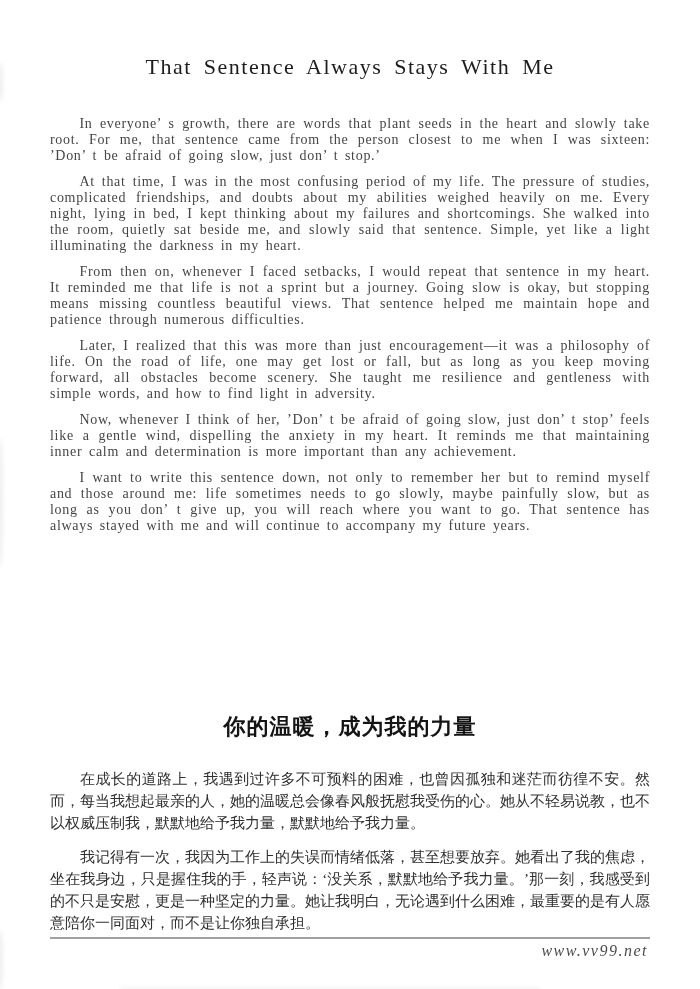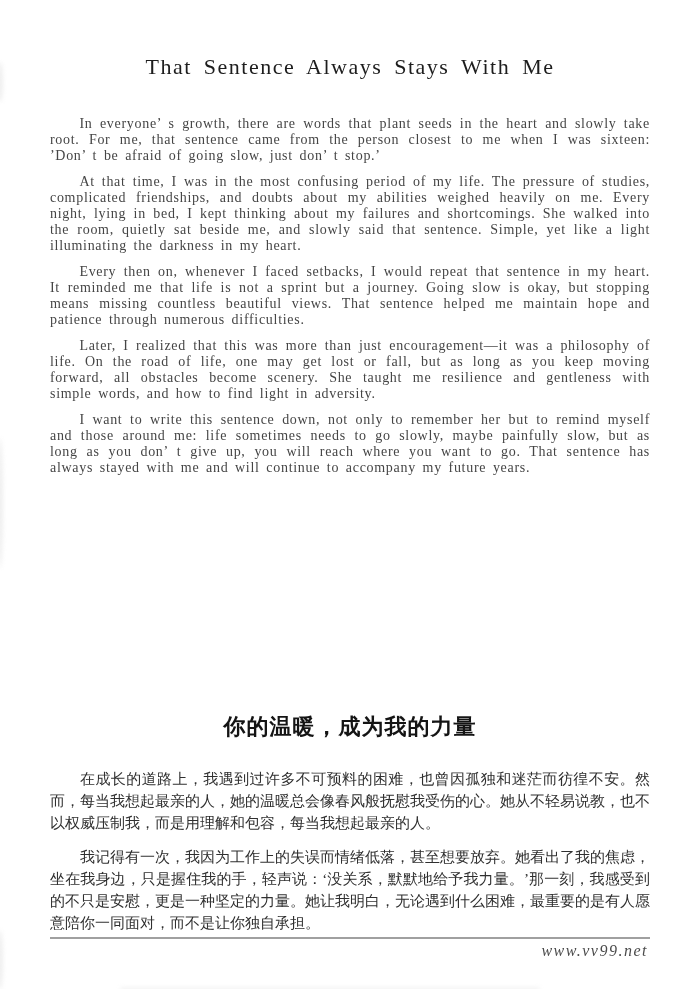--- a/index.html
+++ b/index.html
@@ -107,28 +107,29 @@
 </head>
 <body>
 
 <div class="page">
 
 
   <div class="section en-section">
     <h1 class="en-title">That Sentence Always Stays With Me</h1>
     <p class="en-par">In everyone’ s growth, there are words that plant seeds in the heart and slowly take root. For me, that sentence came from the person closest to me when I was sixteen: ’Don’ t be afraid of going slow, just don’ t stop.’</p>
     <p class="en-par">At that time, I was in the most confusing period of my life. The pressure of studies, complicated friendships, and doubts about my abilities weighed heavily on me. Every night, lying in bed, I kept thinking about my failures and shortcomings. She walked into the room, quietly sat beside me, and slowly said that sentence. Simple, yet like a light illuminating the darkness in my heart.</p>
-    <p class="en-par">Every then on, whenever I faced setbacks, I would repeat that sentence in my heart. It reminded me that life is not a sprint but a journey. Going slow is okay, but stopping means missing countless beautiful views. That sentence helped me maintain hope and patience through numerous difficulties.</p>
+    <p class="en-par">From then on, whenever I faced setbacks, I would repeat that sentence in my heart. It reminded me that life is not a sprint but a journey. Going slow is okay, but stopping means missing countless beautiful views. That sentence helped me maintain hope and patience through numerous difficulties.</p>
     <p class="en-par">Later, I realized that this was more than just encouragement—it was a philosophy of life. On the road of life, one may get lost or fall, but as long as you keep moving forward, all obstacles become scenery. She taught me resilience and gentleness with simple words, and how to find light in adversity.</p>
+    <p class="en-par">Now, whenever I think of her, ’Don’ t be afraid of going slow, just don’ t stop’ feels like a gentle wind, dispelling the anxiety in my heart. It reminds me that maintaining inner calm and determination is more important than any achievement.</p>
     <p class="en-par">I want to write this sentence down, not only to remember her but to remind myself and those around me: life sometimes needs to go slowly, maybe painfully slow, but as long as you don’ t give up, you will reach where you want to go. That sentence has always stayed with me and will continue to accompany my future years.</p>
   </div>
 
   <div class="section zh-section">
     <h2 class="zh-title">你的温暖，成为我的力量</h2>
-    <p class="zh-par">在成长的道路上，我遇到过许多不可预料的困难，也曾因孤独和迷茫而彷徨不安。然而，每当我想起最亲的人，她的温暖总会像春风般抚慰我受伤的心。她从不轻易说教，也不以权威压制我，而是用理解和包容，每当我想起最亲的人。</p>
+    <p class="zh-par">在成长的道路上，我遇到过许多不可预料的困难，也曾因孤独和迷茫而彷徨不安。然而，每当我想起最亲的人，她的温暖总会像春风般抚慰我受伤的心。她从不轻易说教，也不以权威压制我，默默地给予我力量，默默地给予我力量。</p>
     <p class="zh-par">我记得有一次，我因为工作上的失误而情绪低落，甚至想要放弃。她看出了我的焦虑，坐在我身边，只是握住我的手，轻声说：‘没关系，默默地给予我力量。’那一刻，我感受到的不只是安慰，更是一种坚定的力量。她让我明白，无论遇到什么困难，最重要的是有人愿意陪你一同面对，而不是让你独自承担。</p>
   </div>
 
   <div class="footer-line"></div>
   <div class="footer-url">www.vv99.net</div>
 
   <div class="smudge smudge-1"></div>
   <div class="smudge smudge-2"></div>
   <div class="smudge smudge-3"></div>
   <div class="smudge smudge-4"></div>

